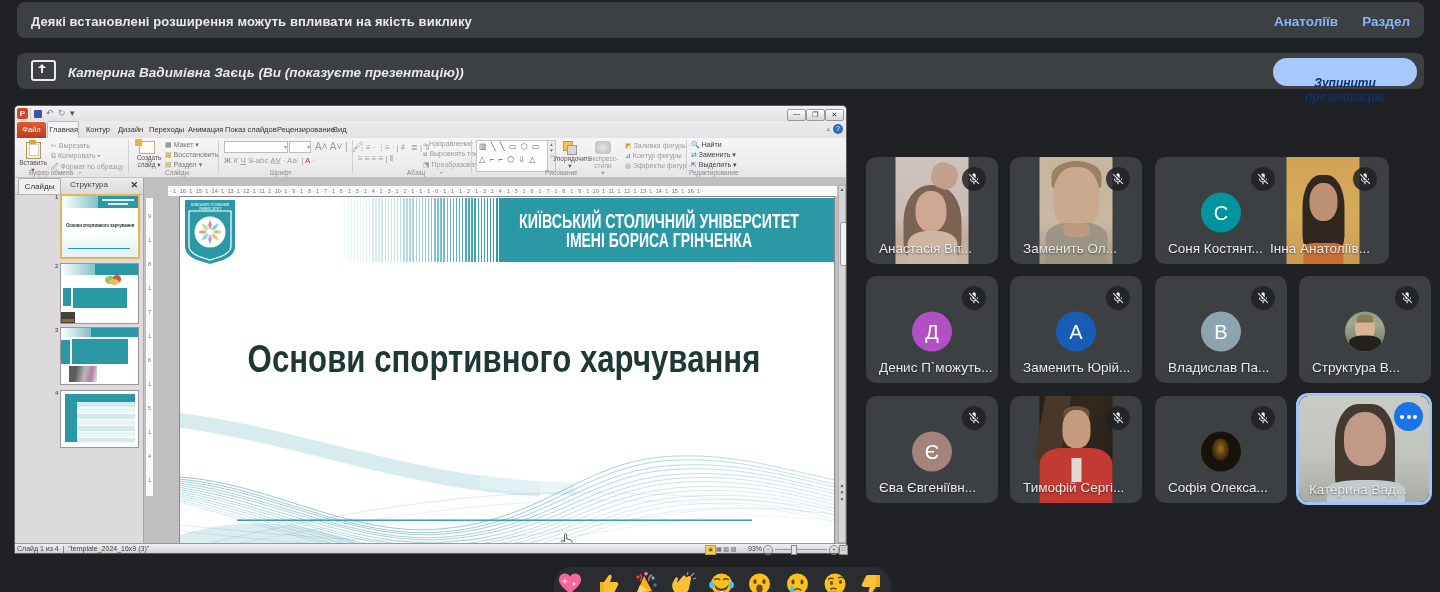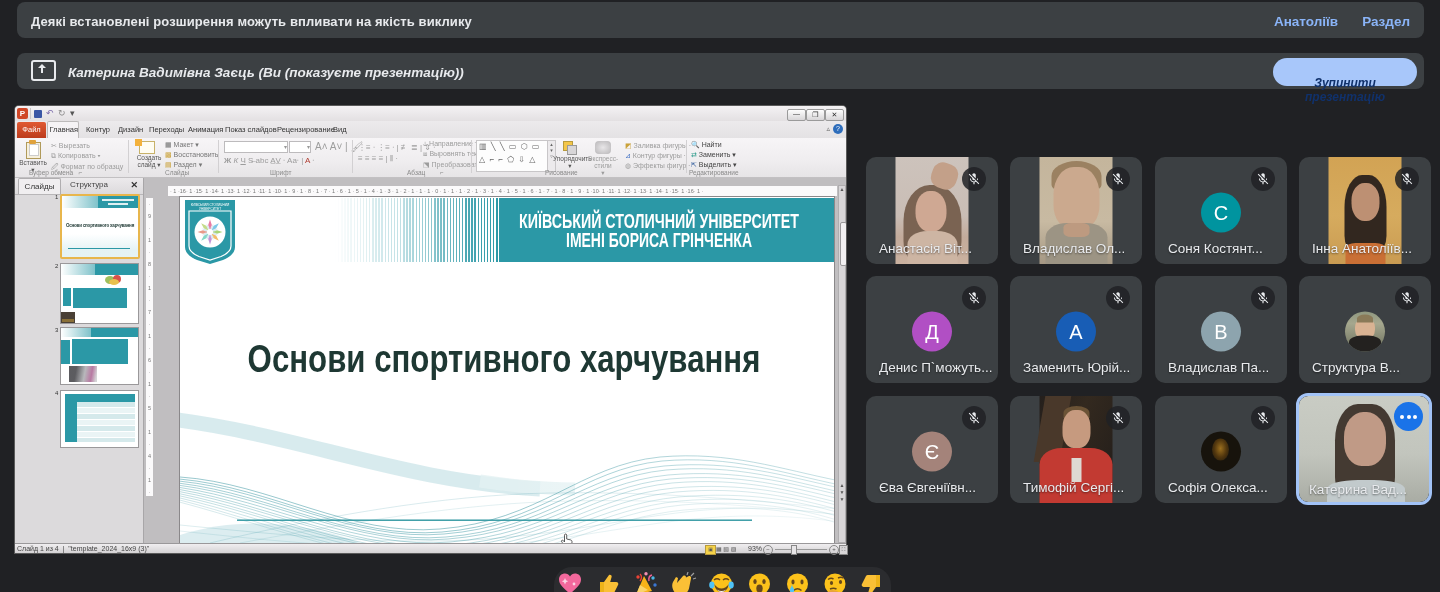--- a/index.html
+++ b/index.html
@@ -349,32 +349,32 @@
       <div class="abs" style="left:12px;top:4px;width:50px;height:30px;background:#9b8161;border-radius:50% 50% 20% 20%;"></div>
       <div class="abs" style="left:14px;top:10px;width:46px;height:62px;background:#cba98e;border-radius:44% 44% 38% 38%;"></div>
       <div class="abs" style="left:6px;top:66px;width:62px;height:41px;background:#9c9484;border-radius:35% 35% 0 0;"></div>
       <div class="abs" style="left:24px;top:66px;width:26px;height:14px;background:#bd9a80;border-radius:30%;"></div>
     </div>
     <div class="mute">
       <svg width="14" height="14" viewBox="0 0 24 24">
         <use href="#micoff"></use>
       </svg>
     </div>
-    <div class="nm">Владислав Ол...</div>
+    <div class="nm">Заменить Ол...</div>
   </div>
   <div class="tile" style="left:1155px;top:157px;">
     <div class="avatar" style="background:#00949f;">C</div>
     <div class="mute">
       <svg width="14" height="14" viewBox="0 0 24 24">
         <use href="#micoff"></use>
       </svg>
     </div>
     <div class="nm">Соня Костянт...</div>
   </div>
-  <div class="tile" style="left:1299px;top:157px;">
+  <div class="tile" style="left:1257px;top:157px;">
     <div class="vstrip" style="background:linear-gradient(180deg,#d2a354 0%,#d6ab5e 55%,#c99b52 100%);">
       <div class="abs" style="left:16px;top:18px;width:42px;height:76px;background:#32271f;border-radius:42% 42% 20% 20%;"></div>
       <div class="abs" style="left:23px;top:26px;width:28px;height:38px;background:#bd9073;border-radius:46%;"></div>
       <div class="abs" style="left:17px;top:86px;width:40px;height:21px;background:#c96f35;border-radius:25% 25% 0 0;"></div>
     </div>
     <div class="mute">
       <svg width="14" height="14" viewBox="0 0 24 24">
         <use href="#micoff"></use>
       </svg>
     </div>

